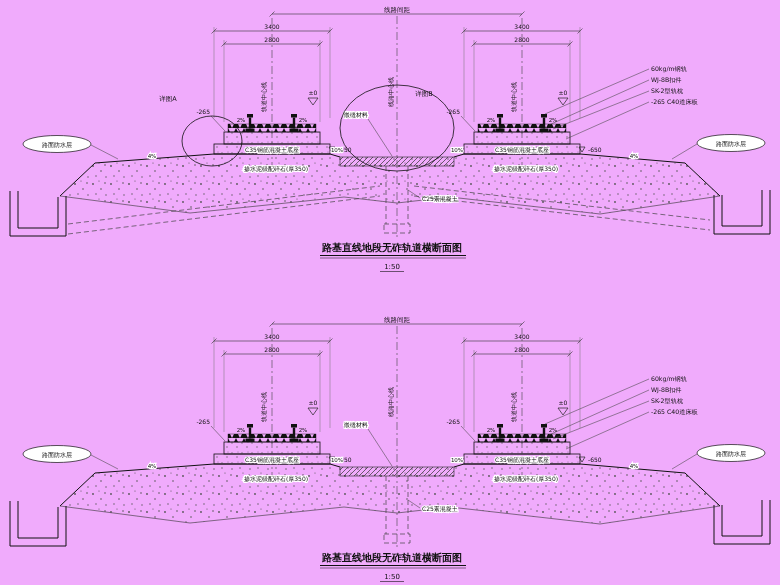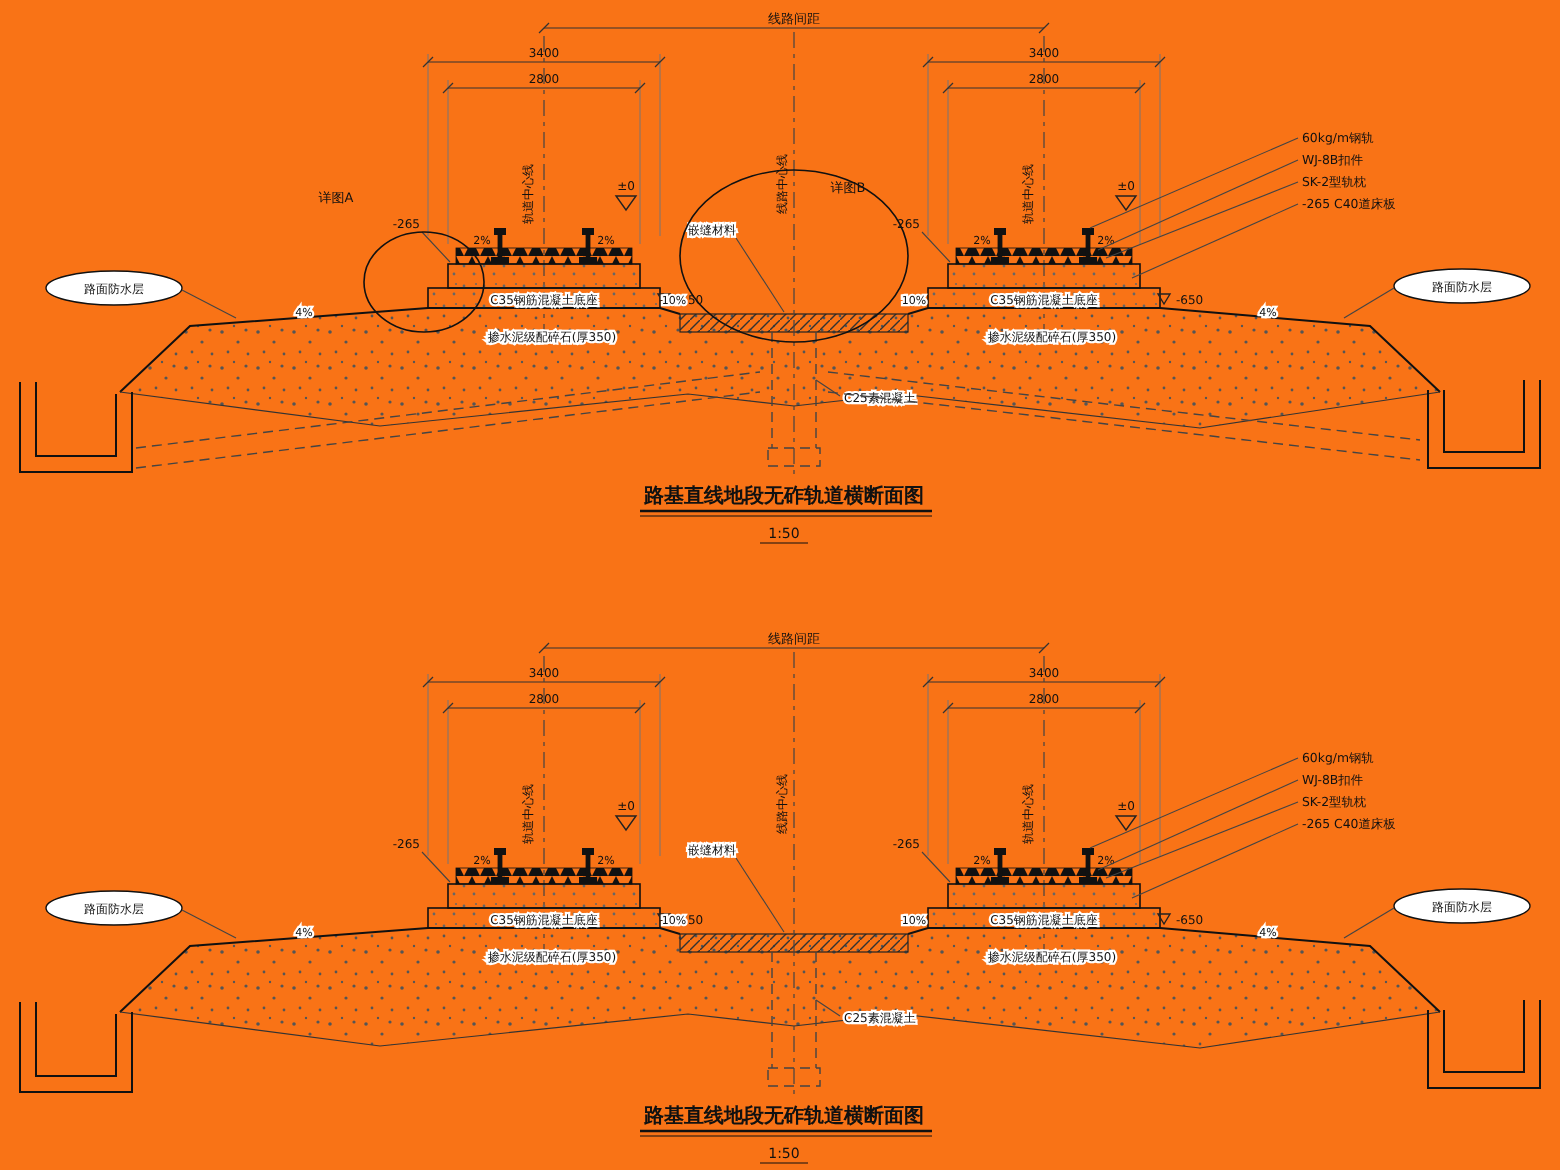--- a/index.html
+++ b/index.html
@@ -1,16 +1,16 @@
 <!DOCTYPE html>
 <html><head>
 <meta charset="utf-8">
 <style>
   html,body{margin:0;padding:0;background:#ffffff;}
-  .page{width:780px;height:585px;background:#f97316;position:relative;font-family:"DejaVu Sans",sans-serif;}
+  .page{width:780px;height:585px;background:#f0abfc;position:relative;font-family:"DejaVu Sans",sans-serif;}
   svg text{font-family:"DejaVu Sans",sans-serif;fill:#111;}
   .halo{paint-order:stroke;stroke:#ffffff;stroke-width:2.2px;}
   .thin{stroke:#333;stroke-width:0.6;fill:none;}
   .xline{stroke:#777;stroke-width:0.5;fill:none;}
   .outline{stroke:#111;stroke-width:1;fill:none;}
   .lead{stroke:#444;stroke-width:0.55;fill:none;}
   .cl{stroke:#444;stroke-width:0.6;fill:none;stroke-dasharray:8 3 2 3;}
   .dash{stroke:#444;stroke-width:0.7;fill:none;stroke-dasharray:5 3;}
 </style>
 </head>

